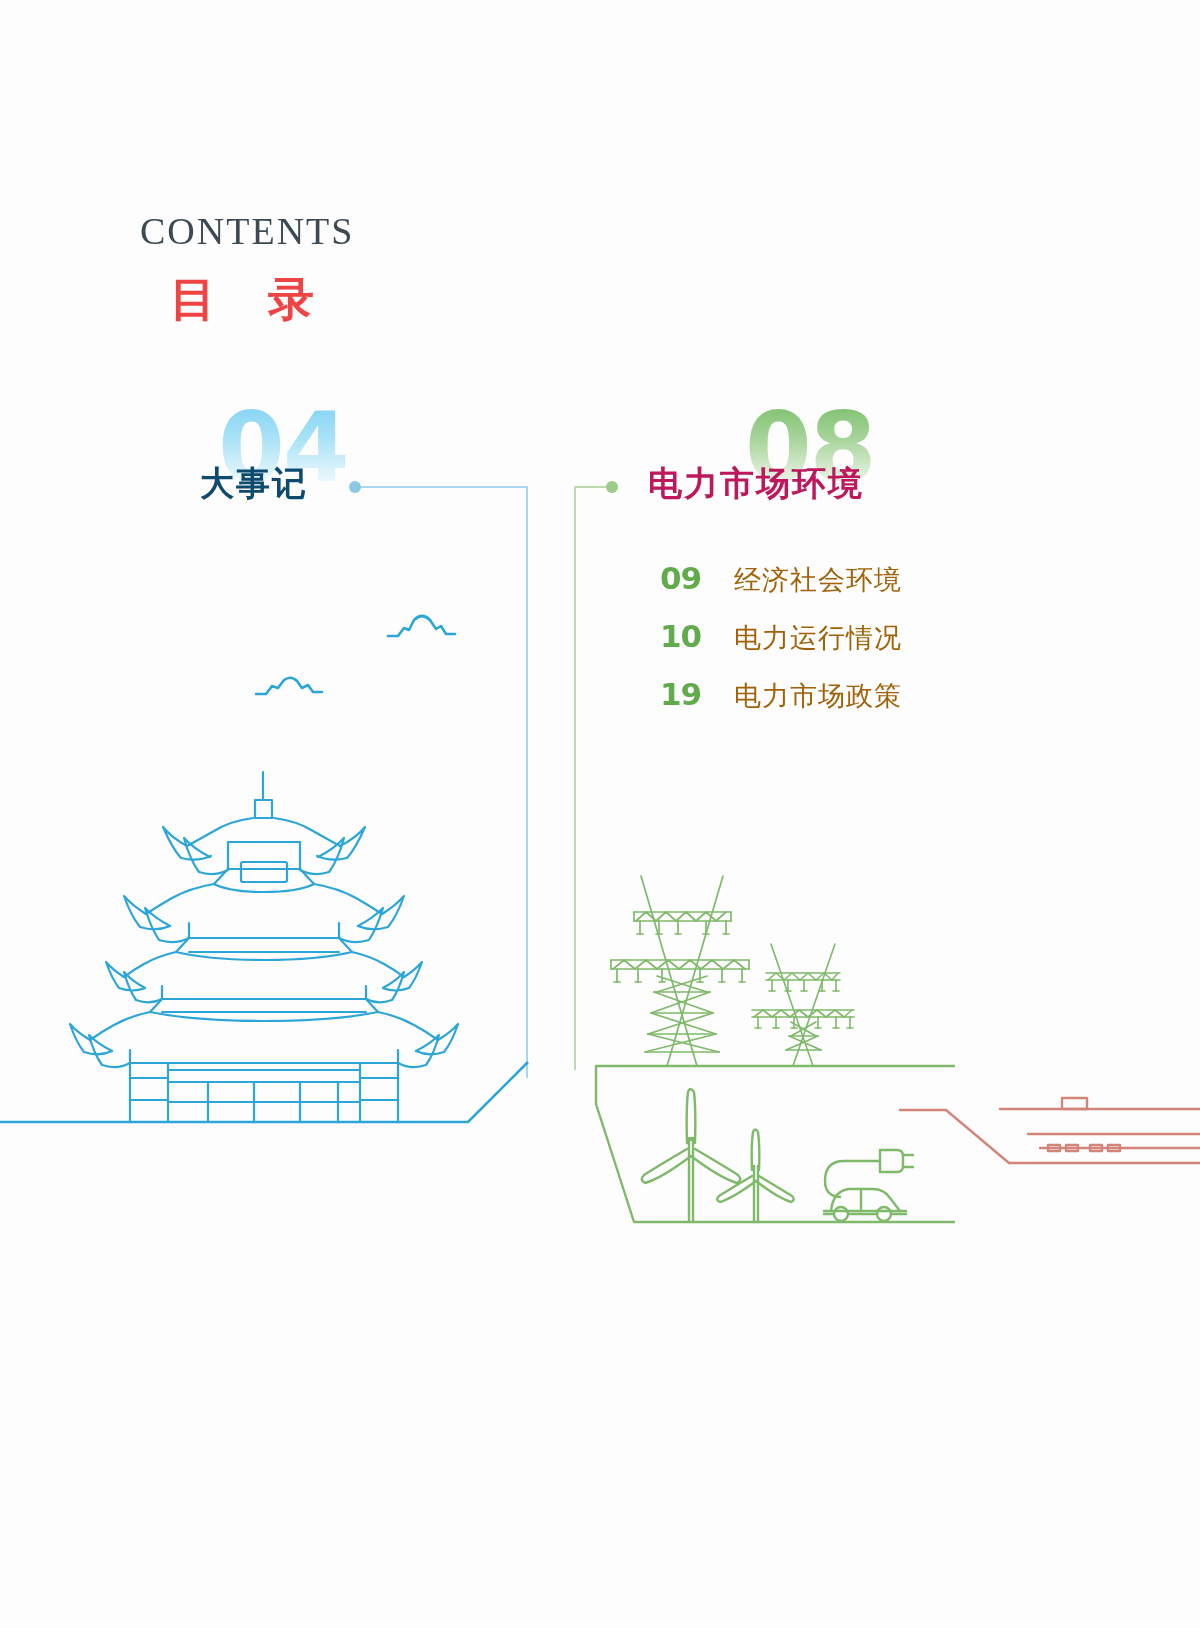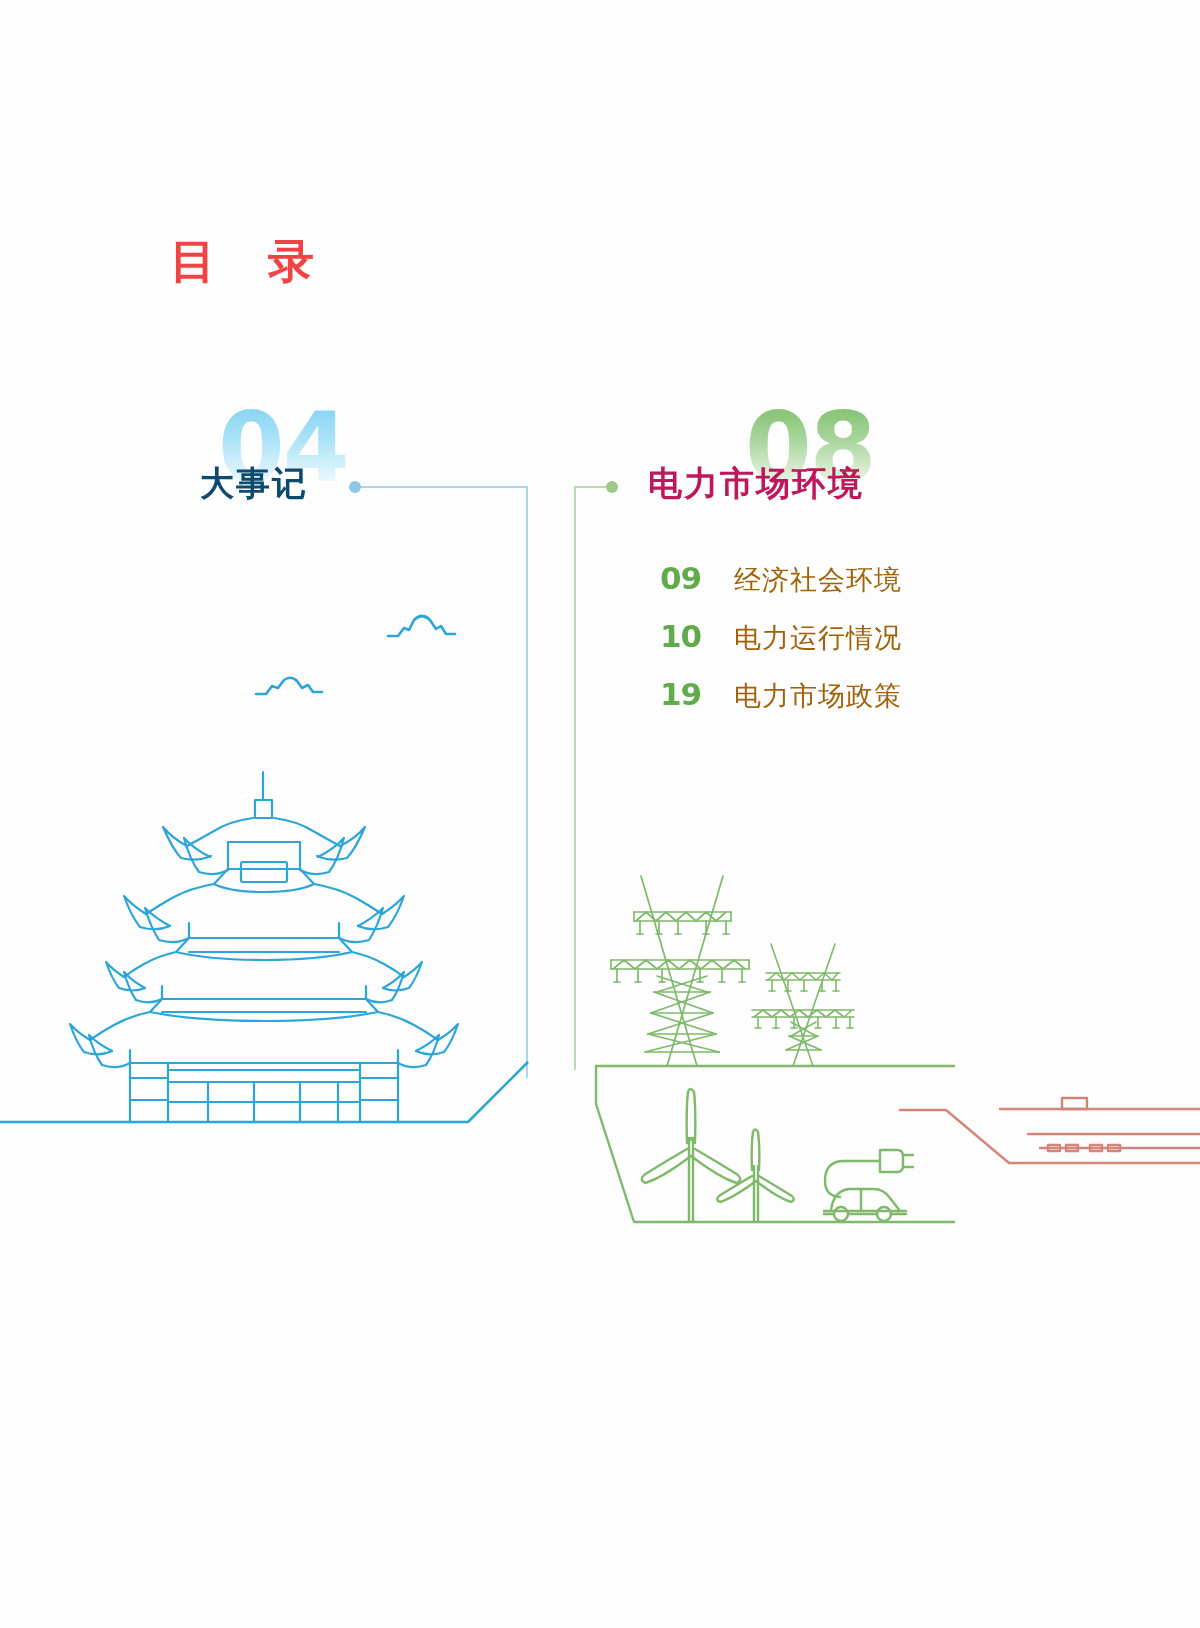--- a/index.html
+++ b/index.html
@@ -131,20 +131,21 @@
     height: 1628px;
     pointer-events: none;
   }
 </style>
 </head>
 <body>
 
 <div class="page">
 
   <div class="header">
+    <div class="contents-label">CONTENTS</div>
     <div class="mulu-label">目 录</div>
   </div>
 
   <div class="bignum bignum-blue">04</div>
   <div class="bignum bignum-green">08</div>
 
   <div class="sec-title sec-title-blue">大事记</div>
   <div class="sec-title sec-title-green">电力市场环境</div>
 
   <div class="subitems">

